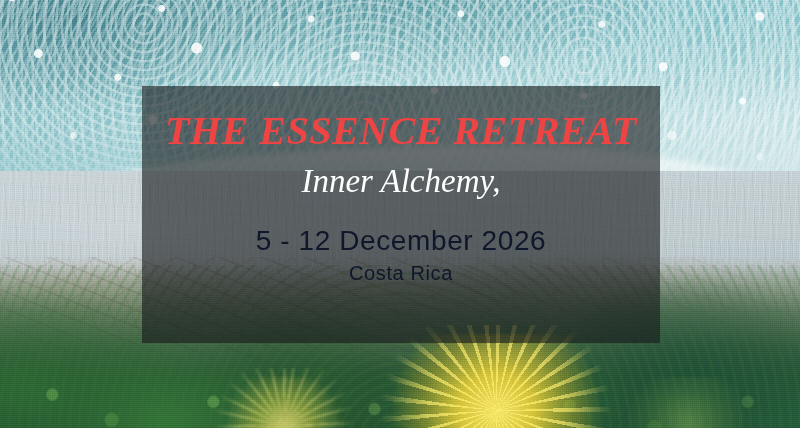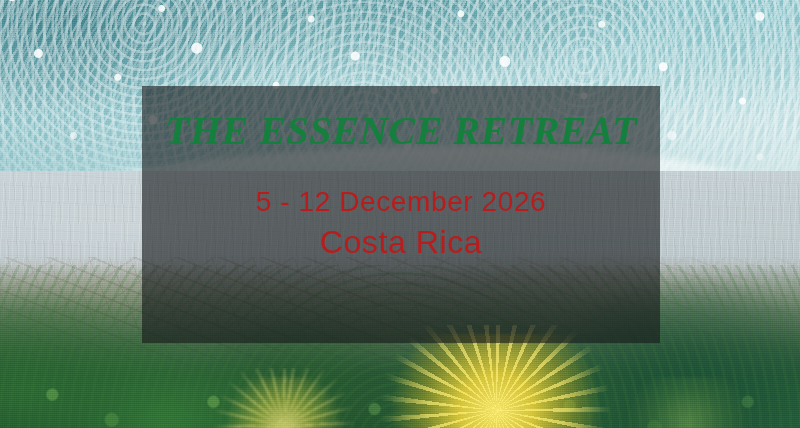--- a/index.html
+++ b/index.html
@@ -275,21 +275,21 @@
     padding-top: 24px;
   }
 
   .headline {
     font-family: "Liberation Serif", "DejaVu Serif", serif;
     font-weight: bold;
     font-style: italic;
     font-size: 40px;
     line-height: 1.06;
     letter-spacing: 0.5px;
-    color: #15803d;
+    color: #ef4444;
     text-align: center;
     white-space: nowrap;
     margin: 0;
   }
 
   .subhead {
     font-family: "Liberation Serif", "DejaVu Serif", serif;
     font-style: italic;
     font-weight: normal;
     font-size: 33px;
@@ -302,30 +302,30 @@
   .subhead .line2 { display: block; }
 
   .meta {
     margin-top: 22px;
     text-align: center;
   }
   .meta-date,
   .meta-place {
     font-family: "Liberation Sans", sans-serif;
     font-weight: normal;
-    color: #b91c1c;
+    color: #0f172a;
     letter-spacing: 0.6px;
     white-space: nowrap;
   }
   .meta-date {
     font-size: 28px;
     line-height: 1.28;
   }
   .meta-place {
-    font-size: 32px;
+    font-size: 20px;
     line-height: 1.28;
     display: block;
     margin-top: 2px;
   }
 </style>
 </head>
 <body>
 
 <div id="banner">
 
@@ -346,20 +346,21 @@
     <div class="layer-palm-fronds"></div>
     <div class="layer-palm3"></div>
     <div class="layer-grain"></div>
   </div>
 
   <div class="overlay-panel">
 
     <h1 class="headline">THE ESSENCE RETREAT</h1>
 
     <p class="subhead">
+      <span>Inner Alchemy,</span>
     </p>
 
     <div class="meta">
       <span class="meta-date">5 - 12 December 2026</span>
       <span class="meta-place">Costa Rica</span>
     </div>
 
   </div>
 
 </div>

